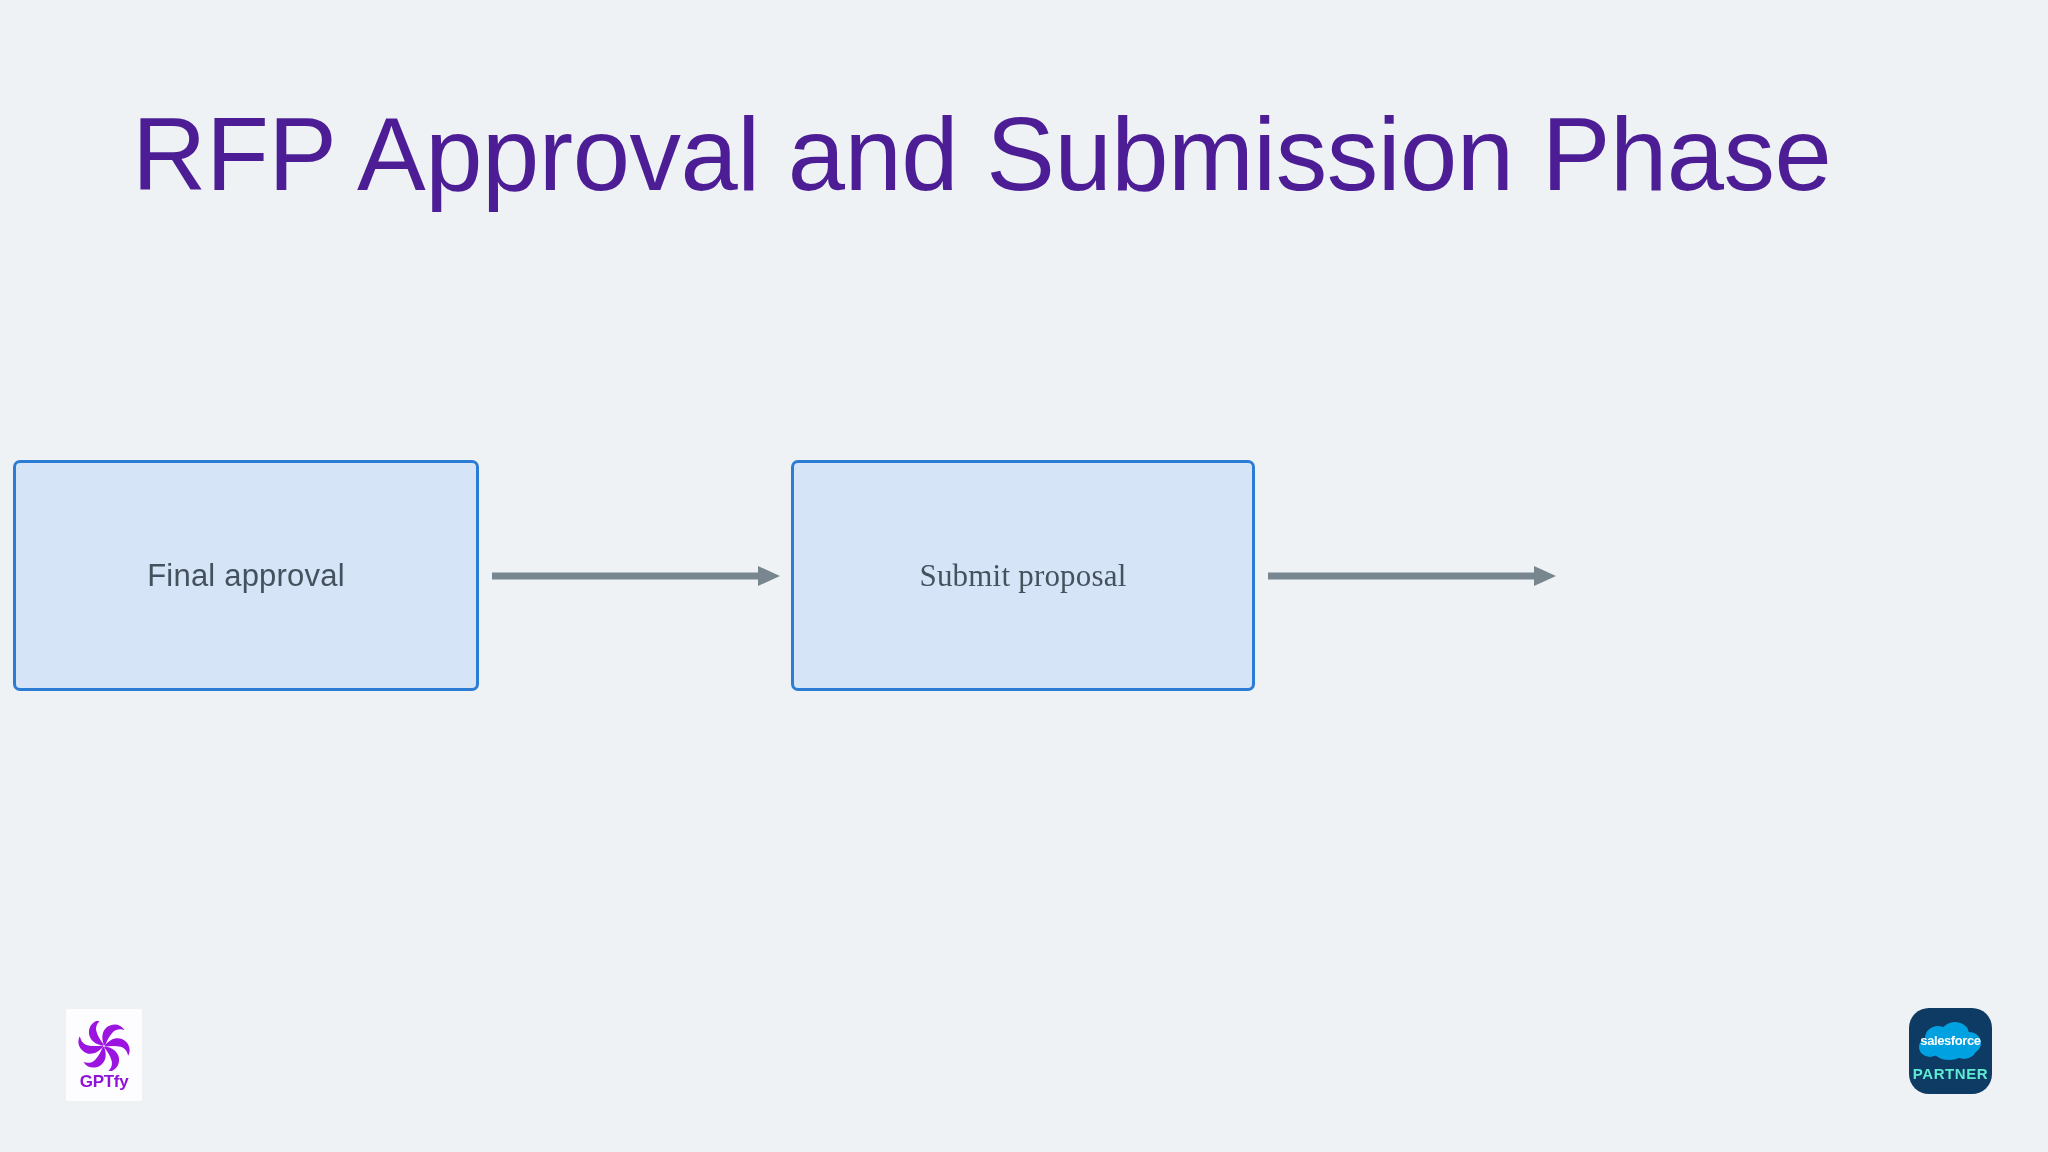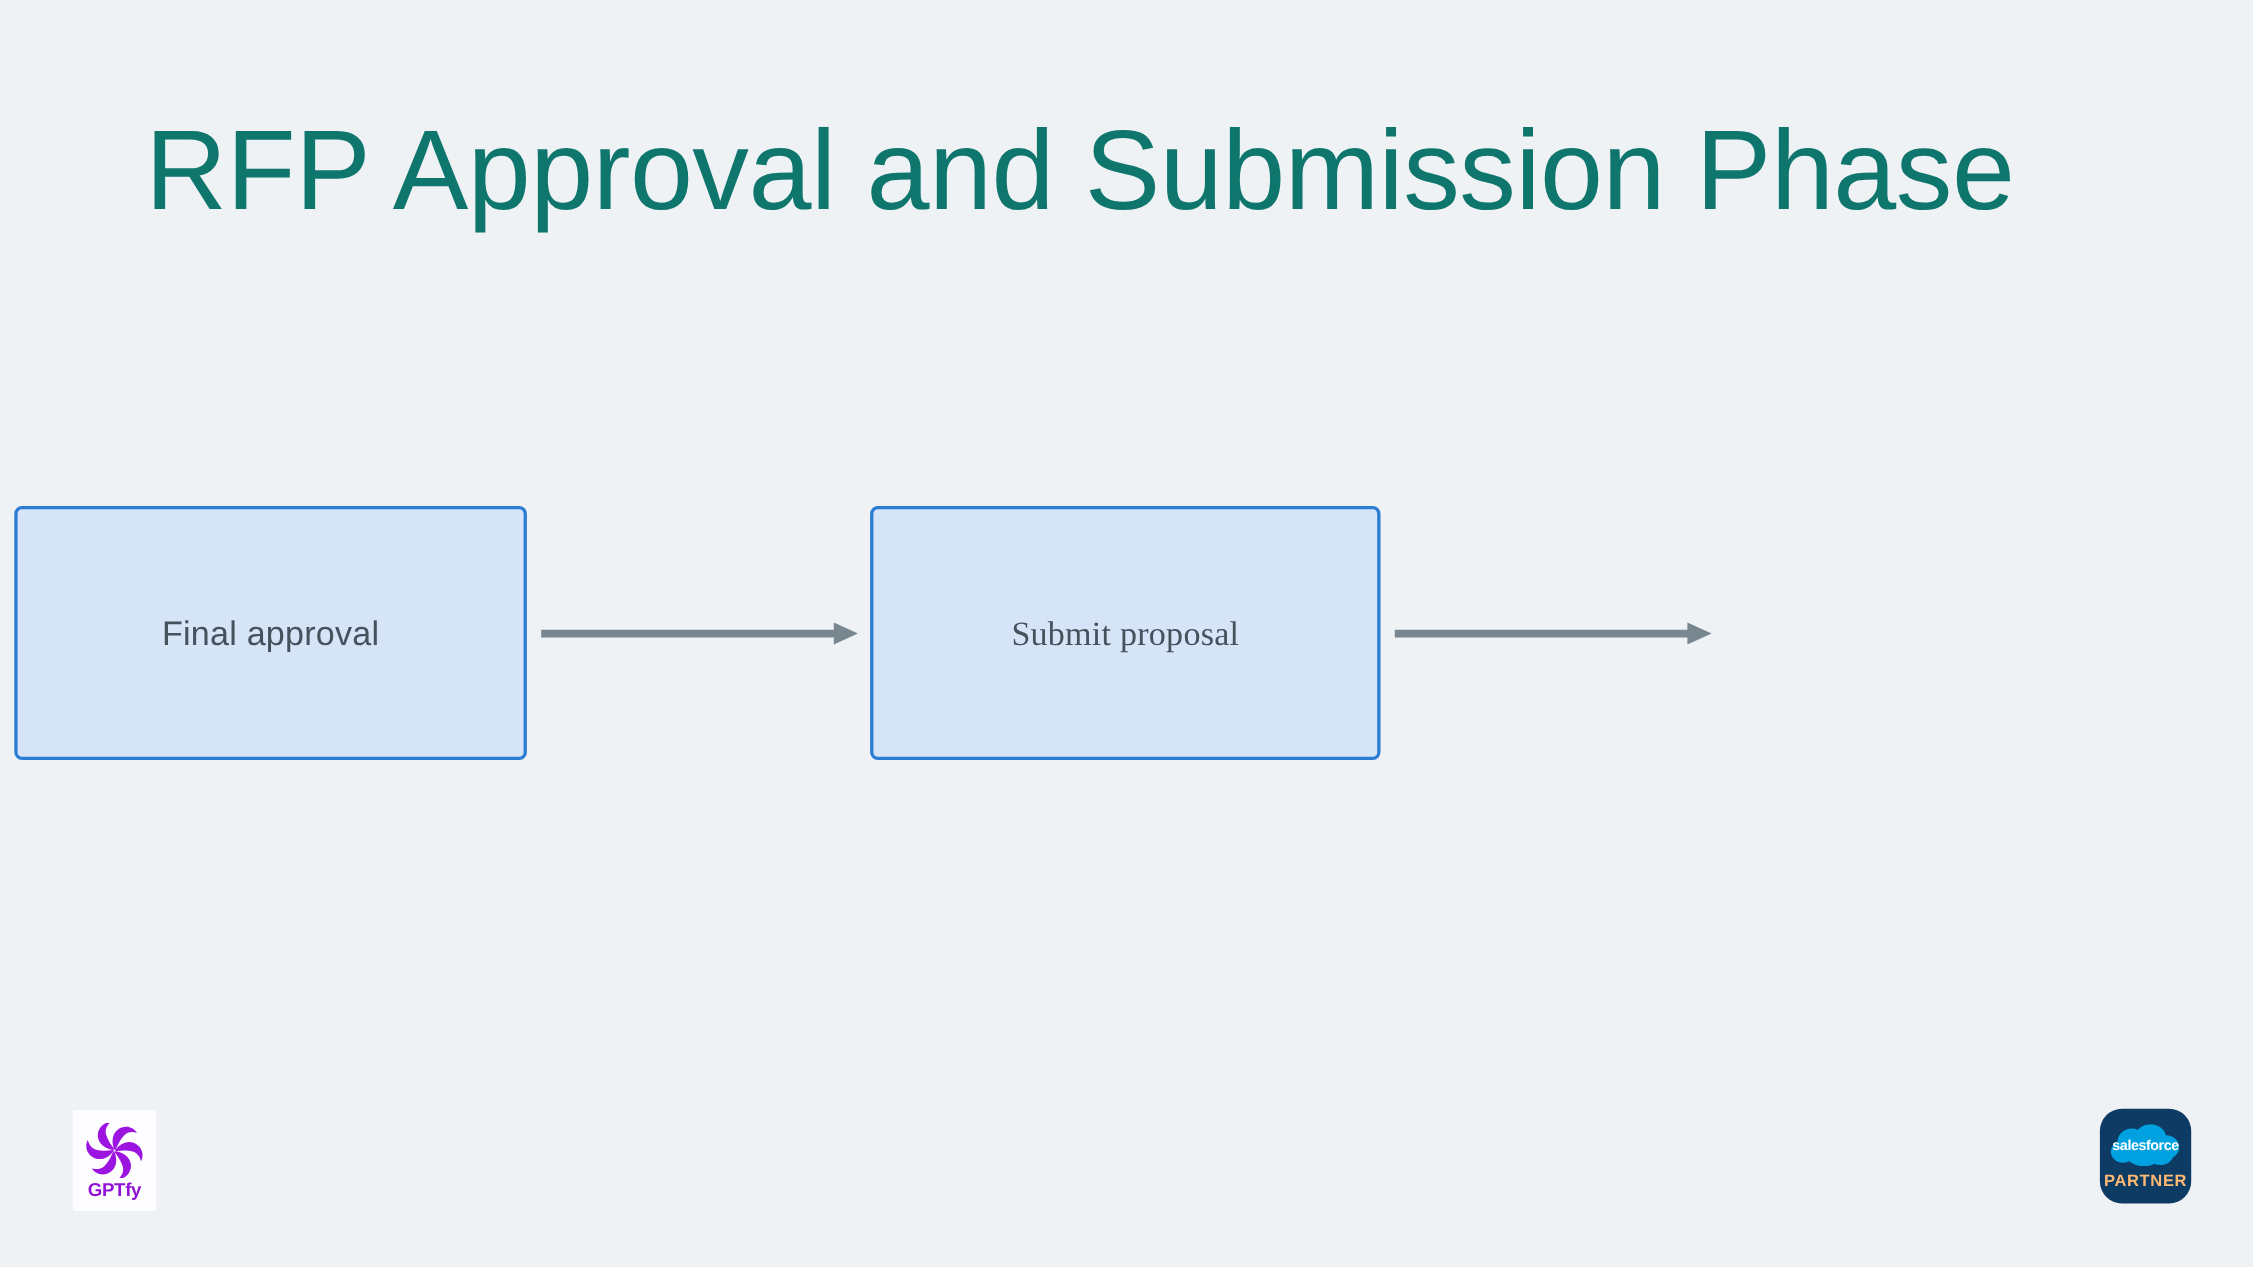--- a/index.html
+++ b/index.html
@@ -23,21 +23,21 @@
 
   
   #page-title {
     position: absolute;
     left: 132px;
     top: 28px;
     font-size: 103px;
     line-height: 1.12;
     font-weight: 400;
     letter-spacing: -0.5px;
-    color: #0f766e;
+    color: #4c1d95;
     white-space: nowrap;
   }
 
   
   #flow {
     position: absolute;
     left: 0;
     top: 0;
     width: 2048px;
     height: 836px;
@@ -133,21 +133,21 @@
     text-align: center;
     font-size: 13px;
     font-weight: 600;
     color: #ffffff;
     letter-spacing: -0.4px;
     line-height: 1;
   }
   #sf-partner-text {
     font-size: 15px;
     font-weight: bold;
-    color: #fdba74;
+    color: #5eead4;
     letter-spacing: 0.6px;
     line-height: 1;
   }
 </style>
 </head>
 <body>
 
 <div id="slide">
 
   <h1 id="page-title">RFP Approval and Submission Phase</h1>

